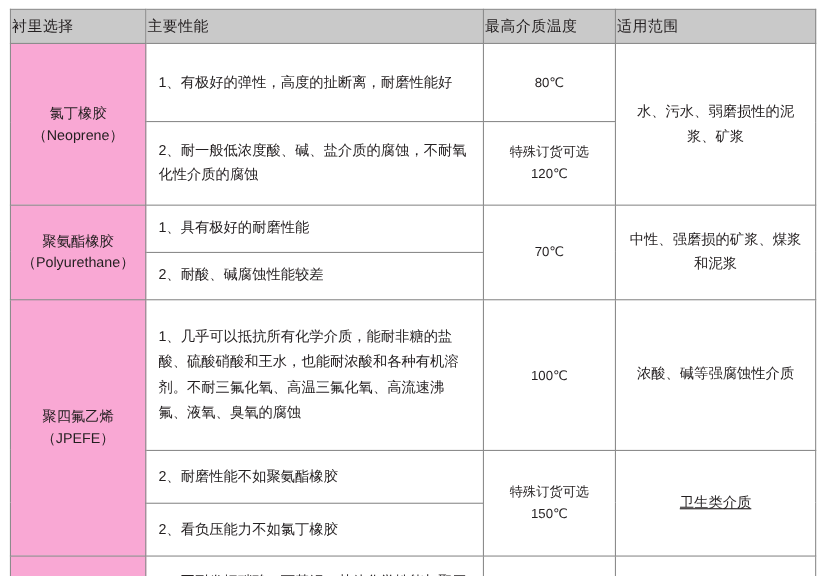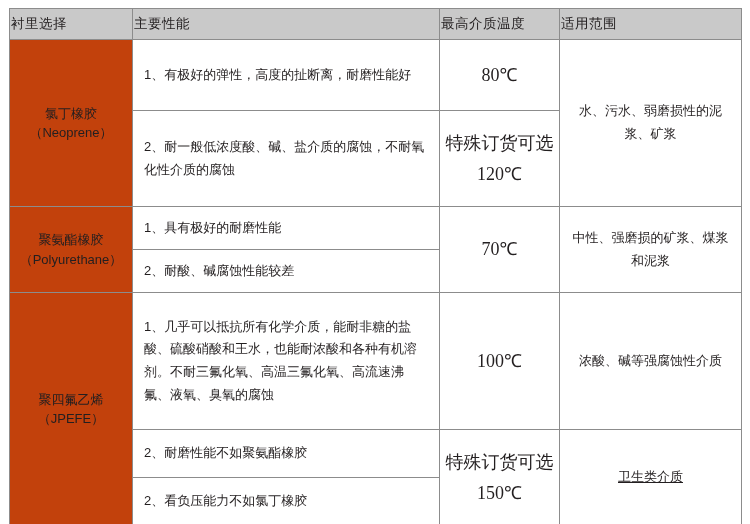--- a/index.html
+++ b/index.html
@@ -37,21 +37,21 @@
     background: #c9c9c9;
     text-align: left;
     font-size: 13.5px;
     font-weight: bold;
     color: #231f20;
     height: 28px;
     letter-spacing: 0.5px;
   }
   
   .mat-cell {
-    background: #c2410c;
+    background: #f9a8d4;
     text-align: center;
     font-size: 13px;
     font-weight: bold;
     line-height: 1.5;
     color: #231f20;
     padding: 4px 2px;
   }
   .mat-cell .line2 {
     display: block;
   }
@@ -59,25 +59,24 @@
   .prop-cell {
     text-align: left;
     font-size: 13px;
     line-height: 1.75;
     padding: 7px 10px 7px 11px;
     color: #231f20;
   }
   
   .temp-cell {
     text-align: center;
-    font-size: 18px;
+    font-size: 12px;
     line-height: 1.7;
     padding: 17px 4px;
     color: #231f20;
-    font-family: Liberation Serif, serif;
   }
   
   .scope-cell {
     text-align: center;
     font-size: 13px;
     line-height: 1.75;
     padding: 6px 10px;
     color: #231f20;
   }
   .scope-cell.center {

